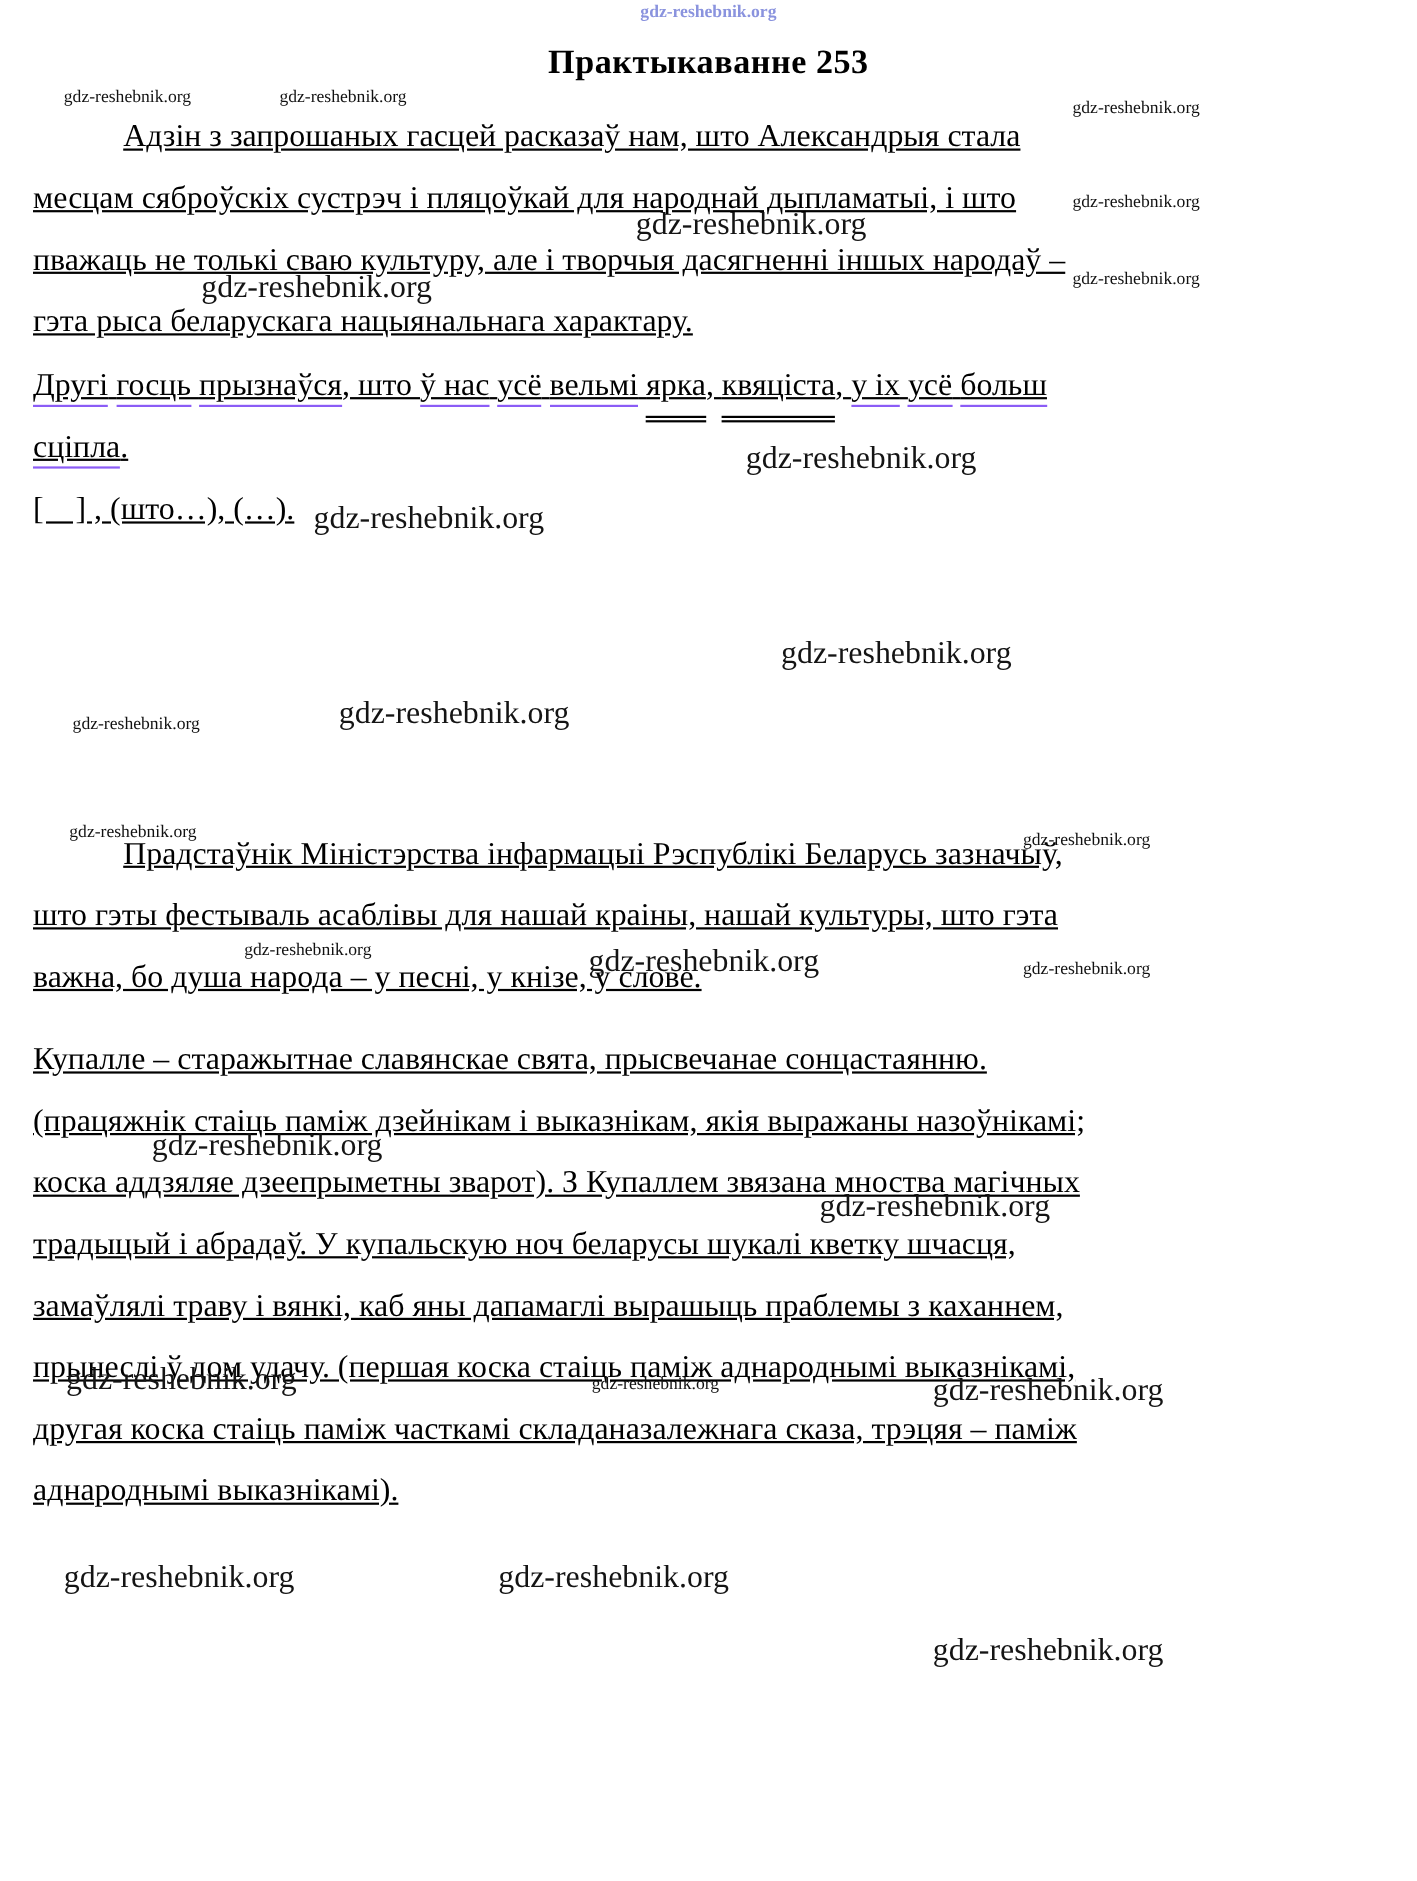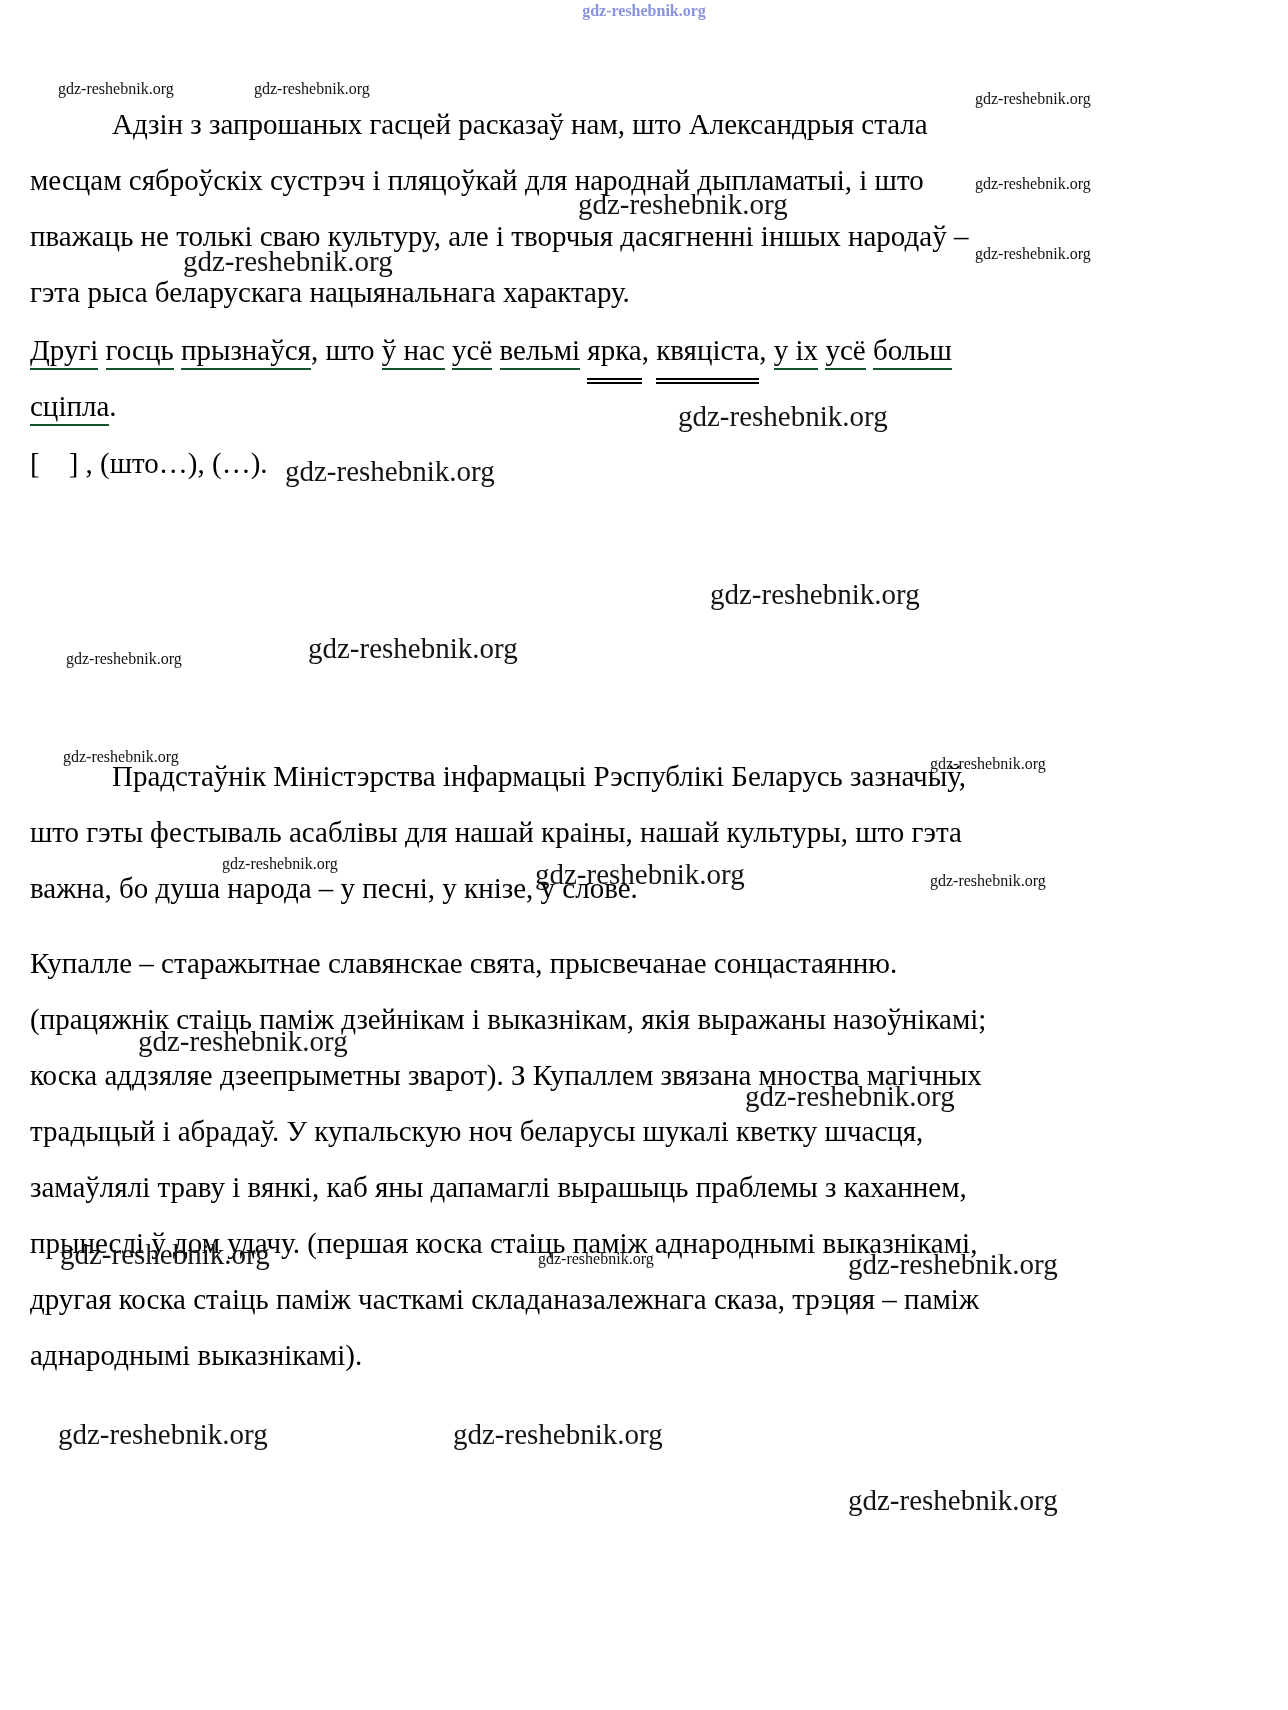--- a/index.html
+++ b/index.html
@@ -24,39 +24,41 @@
     font-weight: bold;
     letter-spacing: 0.5px;
   }
   .para {
     position: absolute;
     left: 30px;
     width: 1158px;
     font-size: 29px;
     line-height: 56px;
     white-space: normal;
+    text-decoration: underline;
   }
   .para.indent { text-indent: 82px; }
-  .u1 { border-bottom: 2px solid #14532d; padding-bottom: 2px; }
+  .u1 { border-bottom: 2px solid #8b5cf6; padding-bottom: 2px; }
   .u2 { border-bottom: 6px double #000; padding-bottom: 12px; }
   .wm {
     position: absolute;
     font-family: Liberation Serif, serif;
     color: #161616;
     white-space: nowrap;
     z-index: 3;
   }
   .wm.sm { font-size: 16px; color: #111111; }
   .wm.lg { font-size: 29px; color: #141414; }
   .wm.blue { color: #8a93de; font-size: 16px; font-weight: bold; }
 </style>
 </head>
 <body>
 
 <div class="page">
+  <h1 class="title">Практыкаванне 253</h1>
   <div></div>
 <p class="para indent" style="top: 96px;">Адзін з запрошаных гасцей расказаў нам, што Александрыя стала<br>месцам сяброўскіх сустрэч і пляцоўкай для народнай дыпламатыі, і што<br>пважаць не толькі сваю культуру, але і творчыя дасягненні іншых народаў –<br>гэта рыса беларускага нацыянальнага характару.</p>
     <p class="para" style="top: 322px;"><span class="u1">Другі</span> <span class="u1">госць</span> <span class="u1">прызнаўся</span>, што <span class="u1">ў нас</span> <span class="u1">усё</span> <span class="u1">вельмі</span> <span class="u2">ярка</span>, <span class="u2">квяціста</span>, <span class="u1">у іх</span> <span class="u1">усё</span> <span class="u1">больш</span><br><span class="u1">сціпла</span>.</p>
     <p class="para" style="top: 435px;">[&nbsp;&nbsp;&nbsp;&nbsp;] , (што…), (…).</p>
     <p class="para indent" style="top: 748px;">Прадстаўнік Міністэрства інфармацыі Рэспублікі Беларусь зазначыў,<br>што гэты фестываль асаблівы для нашай краіны, нашай культуры, што гэта<br>важна, бо душа народа – у песні, у кнізе, у слове.</p>
     <p class="para" style="top: 935px;">Купалле – старажытнае славянскае свята, прысвечанае сонцастаянню.<br>(працяжнік стаіць паміж дзейнікам і выказнікам, якія выражаны назоўнікамі;<br>коска аддзяляе дзеепрыметны зварот). З Купаллем звязана мноства магічных<br>традыцый і абрадаў. У купальскую ноч беларусы шукалі кветку шчасця,<br>замаўлялі траву і вянкі, каб яны дапамаглі вырашыць праблемы з каханнем,<br>прынеслі ў дом удачу. (першая коска стаіць паміж аднароднымі выказнікамі,<br>другая коска стаіць паміж часткамі складаназалежнага сказа, трэцяя – паміж<br>аднароднымі выказнікамі).</p>
     <div class="wm sm blue" style="left: 50%; transform: translateX(-50%); top: 2px;">gdz-reshebnik.org</div>
     <div class="wm sm" style="left: 58px; top: 80px;">gdz-reshebnik.org</div>
     <div class="wm sm" style="left: 254px; top: 80px;">gdz-reshebnik.org</div>
     <div class="wm sm" style="left: 975px; top: 90px;">gdz-reshebnik.org</div>

